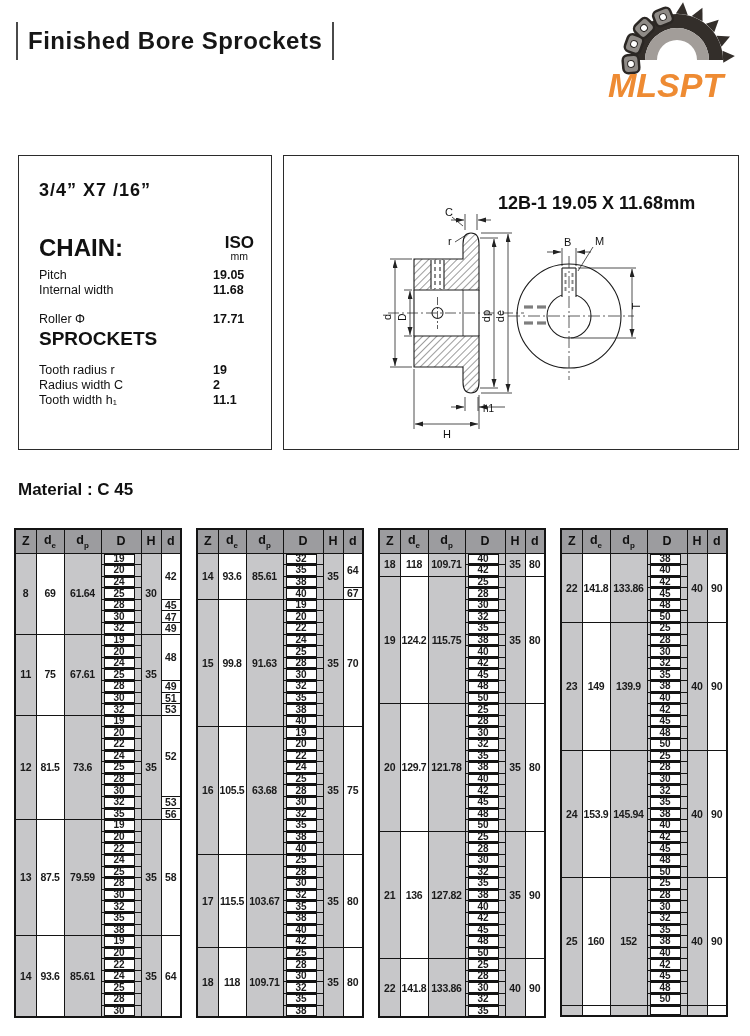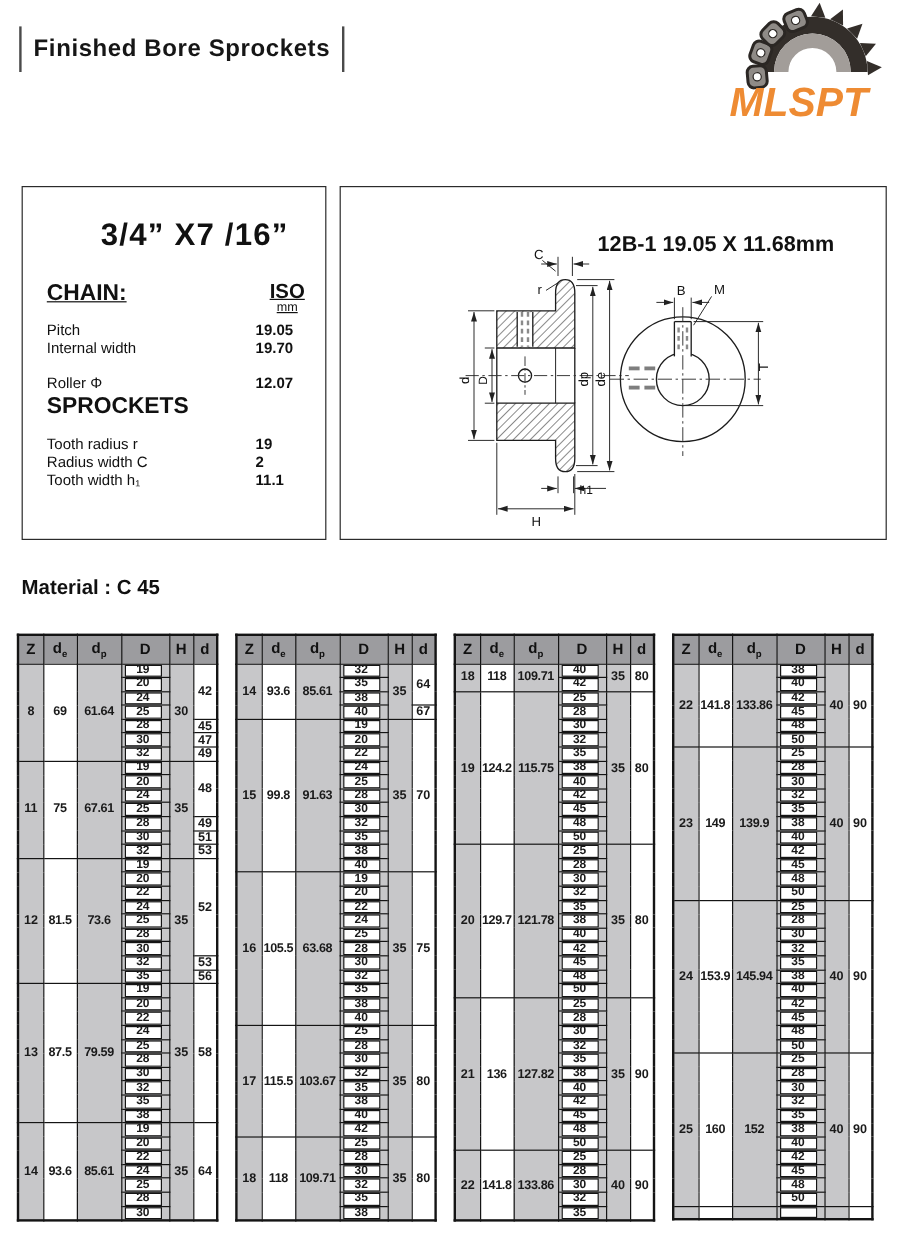--- a/index.html
+++ b/index.html
@@ -4,30 +4,30 @@
 <style>
   html,body{margin:0;padding:0;}
   body{
     width:750px;height:1036px;position:relative;background:#fff;
     font-family:"Liberation Sans","DejaVu Sans",sans-serif;color:#111;
     overflow:hidden;
   }
   
   .titlebar{position:absolute;left:16px;top:22px;display:flex;align-items:center;gap:10px;}
   .vbar{width:2px;height:38px;background:#4a4a4a;}
-  .page-title{font-size:20px;font-weight:bold;letter-spacing:.5px;color:#161616;white-space:nowrap;}
+  .page-title{font-size:24px;font-weight:bold;letter-spacing:.5px;color:#161616;white-space:nowrap;}
   .logo{position:absolute;left:580px;top:2px;width:160px;height:100px;}
   
   .box{position:absolute;border:1.6px solid #2b2b2b;background:#fff;}
   #specbox{left:18px;top:155px;width:252px;height:293px;}
   #drawbox{left:283px;top:155px;width:454px;height:293px;}
-  .size-title{position:absolute;left:20px;top:24px;font-size:26px;font-weight:bold;letter-spacing:1px;margin-left:45px;}
+  .size-title{position:absolute;left:20px;top:24px;font-size:18px;font-weight:bold;letter-spacing:1px;}
   .chain-line{position:absolute;left:20px;top:78px;width:215px;display:flex;justify-content:space-between;align-items:flex-start;}
-  .chain-label{font-size:19px;font-weight:bold;text-decoration:underline;}
-  .iso-wrap{text-align:center;text-decoration:underline;}
+  .chain-label{font-size:24px;font-weight:bold;}
+  .iso-wrap{text-align:center;}
   .iso{font-size:17px;font-weight:bold;line-height:1;}
   .iso-sub{font-size:10.5px;line-height:1.1;}
   .spec-row{position:absolute;left:20px;width:218px;display:flex;justify-content:space-between;font-size:12.5px;align-items:flex-end;}
   .spec-row .val{font-weight:bold;width:44px;text-align:left;}
   .sprockets-label{position:absolute;left:20px;top:172px;font-size:19px;font-weight:bold;}
   
   .material{position:absolute;left:18px;top:480px;font-size:17px;font-weight:bold;}
   
   .tbl-wrap{position:absolute;top:528px;}
   table.sprk{border-collapse:collapse;table-layout:fixed;width:166px;border:2px solid #141414;}
@@ -103,25 +103,25 @@
       <div class="iso">ISO</div>
       <div class="iso-sub">mm</div>
     </span>
   </div>
   <div class="spec-row" style="top:112px">
     <span>Pitch</span>
     <span class="val">19.05</span>
   </div>
   <div class="spec-row" style="top:127px">
     <span>Internal width</span>
-    <span class="val">19.70</span>
+    <span class="val">11.68</span>
   </div>
   <div class="spec-row" style="top:156px">
     <span>Roller Φ</span>
-    <span class="val">12.07</span>
+    <span class="val">17.71</span>
   </div>
   <div class="sprockets-label">SPROCKETS</div>
   <div class="spec-row" style="top:207px">
     <span>Tooth radius  r</span>
     <span class="val">19</span>
   </div>
   <div class="spec-row" style="top:222px">
     <span>Radius width C</span>
     <span class="val">2</span>
   </div>

